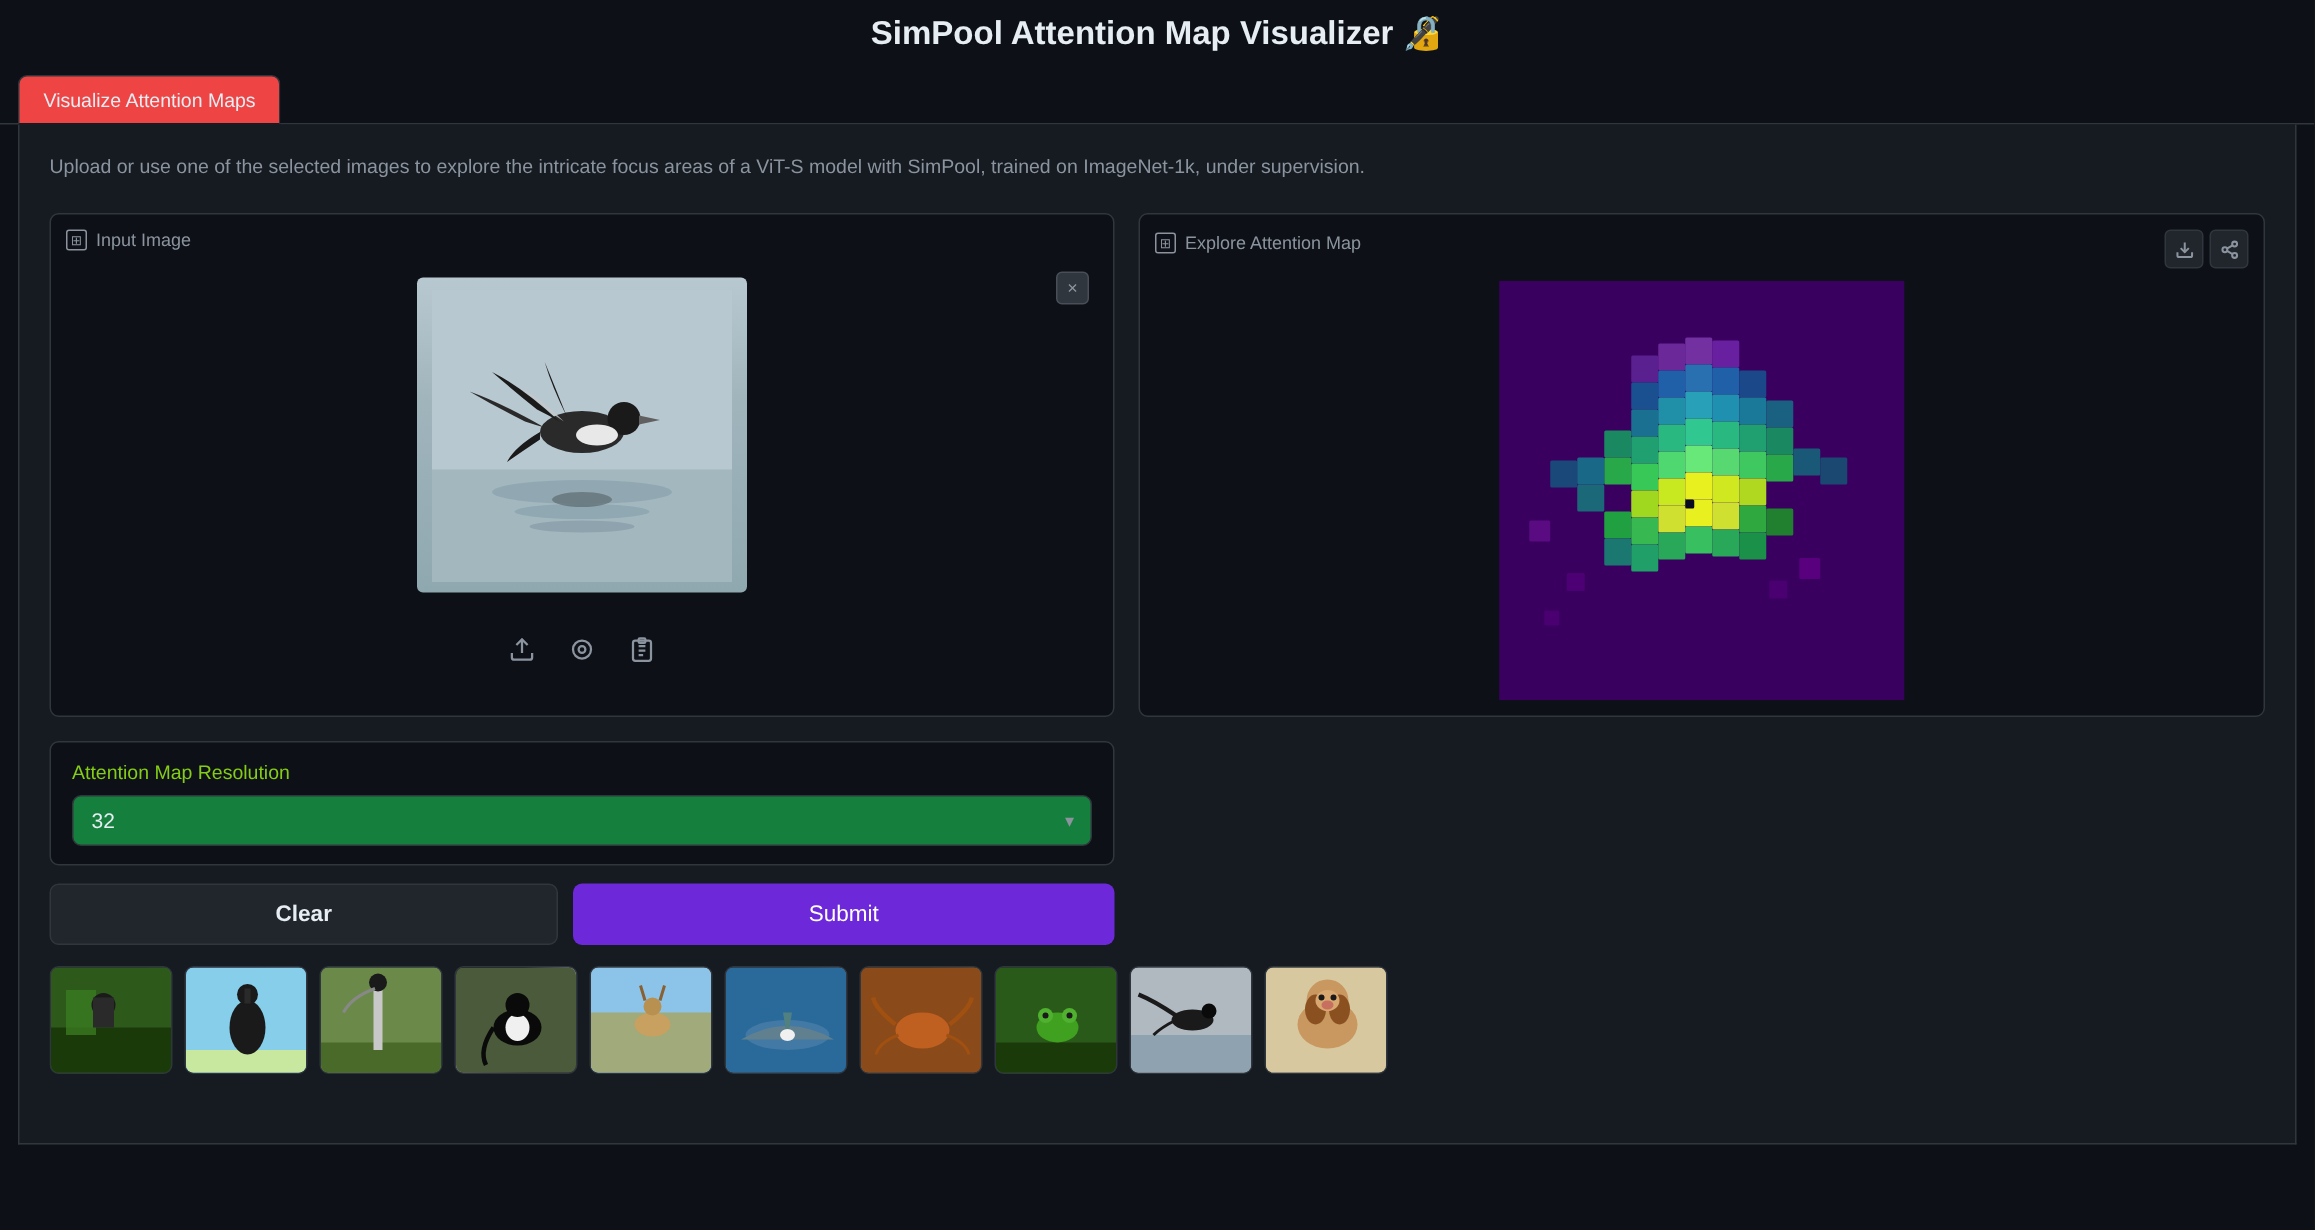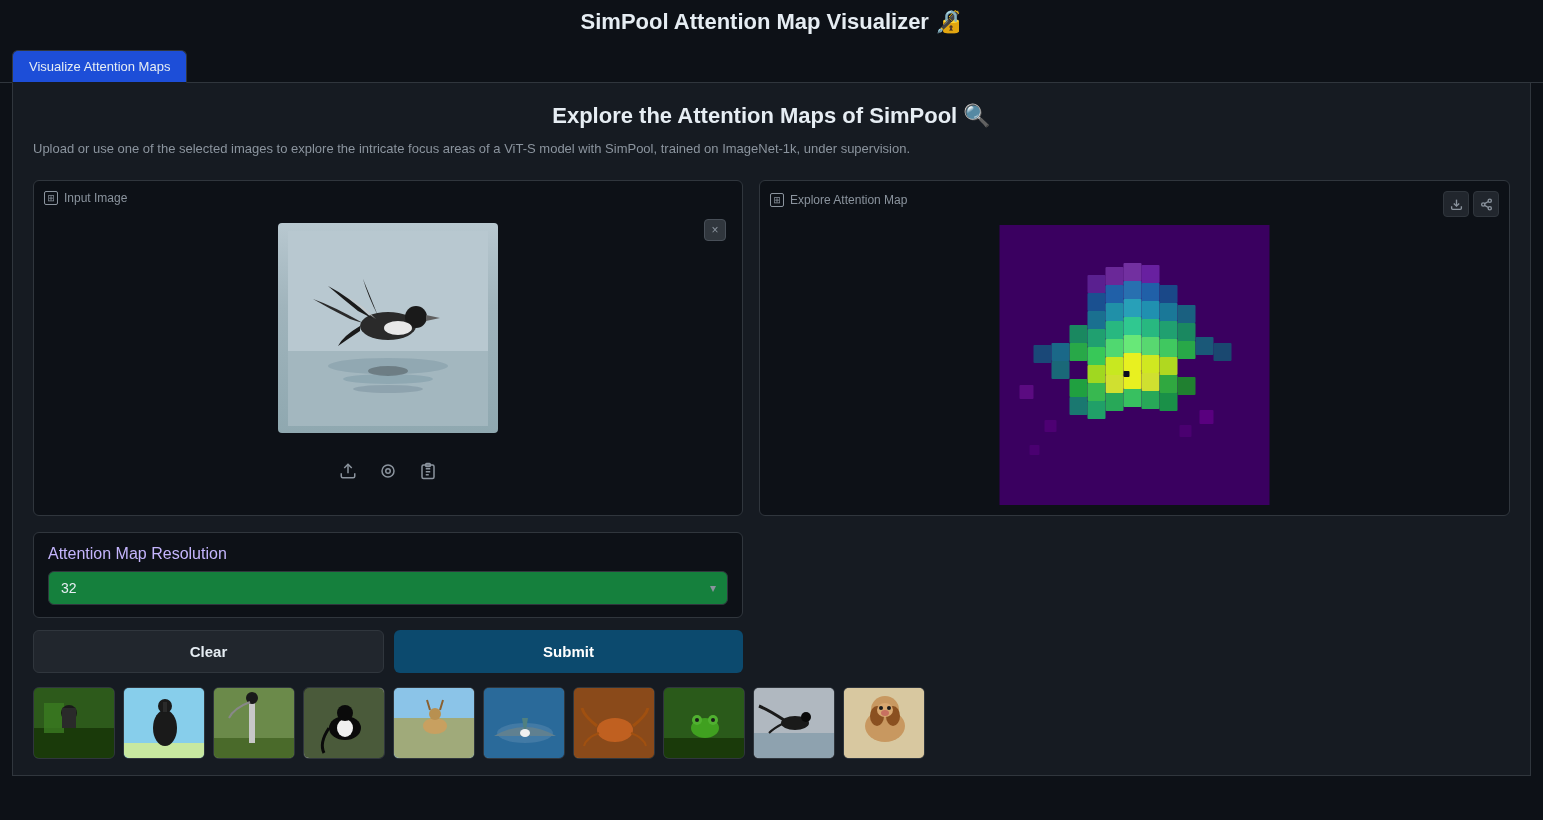--- a/index.html
+++ b/index.html
@@ -23,21 +23,21 @@
 
     
     .tab-bar {
       display: flex;
       padding: 0 12px;
       border-bottom: 1px solid #30363d;
     }
     .tab {
       padding: 8px 16px;
       font-size: 13px;
-      background: #1d4ed8;
+      background: #ef4444;
       border: 1px solid #30363d;
       border-bottom: 1px solid #161b22;
       border-radius: 6px 6px 0 0;
       color: #e6edf3;
       cursor: pointer;
       position: relative;
       top: 1px;
     }
 
     
@@ -159,22 +159,22 @@
     .resolution-section {
       background: #0d1117;
       border: 1px solid #30363d;
       border-radius: 6px;
       padding: 12px 14px;
       margin-bottom: 12px;
       max-width: 710px;
     }
 
     .resolution-label {
-      font-size: 16px;
-      color: #c4b5fd;
+      font-size: 13px;
+      color: #84cc16;
       margin-bottom: 8px;
     }
 
     .select-wrapper {
       position: relative;
     }
 
     .select-wrapper select {
       width: 100%;
       background: #15803d;
@@ -199,39 +199,38 @@
 
     
     .action-buttons {
       display: flex;
       gap: 10px;
       max-width: 710px;
     }
 
     .btn-clear {
       flex: 1;
-      padding: 12px;
       background: #21262d;
       border: 1px solid #30363d;
       border-radius: 6px;
       color: #e6edf3;
       font-size: 15px;
       font-weight: 600;
       cursor: pointer;
     }
 
     .btn-submit {
       flex: 1;
       padding: 12px;
-      background: #0c4a6e;
+      background: #6d28d9;
       border: none;
       border-radius: 6px;
       color: #ffffff;
       font-size: 15px;
-      font-weight: 700;
+      font-weight: 400;
       cursor: pointer;
     }
 
     
     .output-panel {
       flex: 1;
       background: #0d1117;
       border: 1px solid #30363d;
       border-radius: 6px;
       padding: 10px;
@@ -325,21 +324,20 @@
 <body>
 
 <div class="app-header">SimPool Attention Map Visualizer 🔏</div>
 
 <div class="tab-bar">
   <div class="tab">Visualize Attention Maps</div>
 </div>
 
 <div class="main-panel">
 
-  <div class="page-title">Explore the Attention Maps of SimPool 🔍</div>
 
   <div class="page-description">Upload or use one of the selected images to explore the intricate focus areas of a ViT-S model with SimPool, trained on ImageNet-1k, under supervision.</div>
 
   <div class="content-row">
 
     <div class="input-panel">
       <div class="panel-label">
         <span class="panel-label-icon">⊞</span>
         <span>Input Image</span>
       </div>

